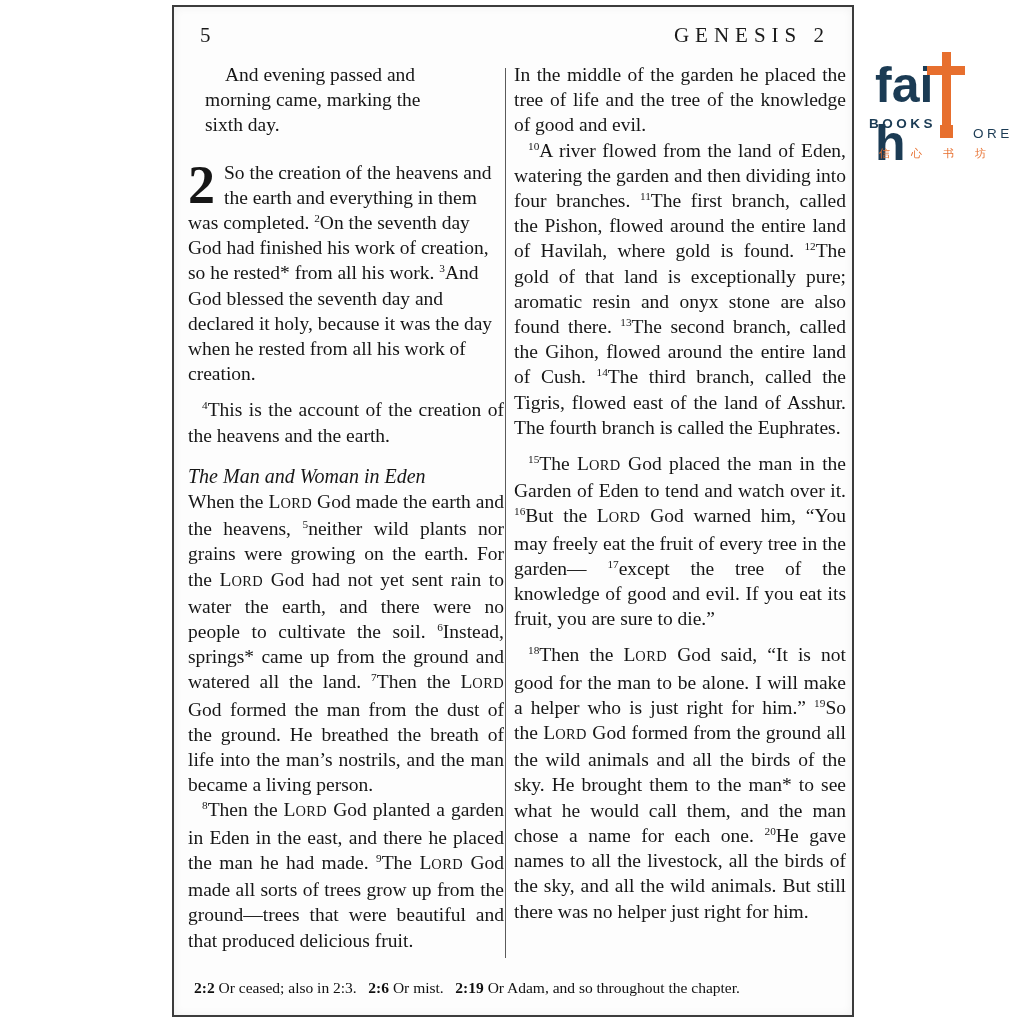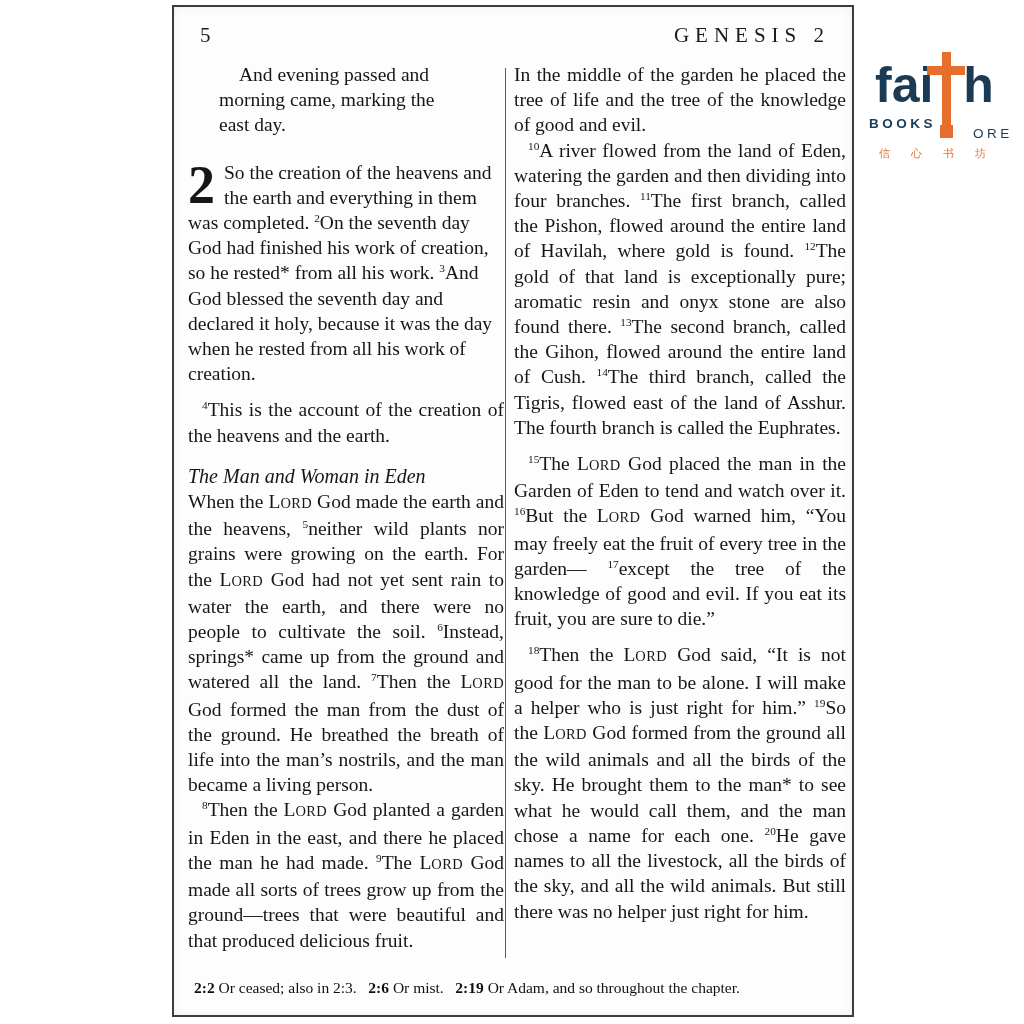--- a/index.html
+++ b/index.html
@@ -14,21 +14,21 @@
     box-shadow:inset 0 0 10px rgba(0,0,0,0.06);
   }
   .pagenum{position:absolute;left:26px;top:16px;font-size:21px;}
   .booktitle{position:absolute;right:22px;top:16px;font-size:21px;letter-spacing:6px;}
   .cols{position:absolute;top:55px;left:14px;right:6px;display:flex;}
   .col{font-size:19.5px;line-height:25.2px;text-align:justify;color:#161616;}
   .col-left{width:316px;}
   .divider{width:1px;background:#5a5a5a;margin:6px 8px 0 1px;height:890px;}
   .col-right{flex:1;}
 
-  .poetry{text-align:left;margin-left:31px;margin-bottom:22px;}
+  .poetry{text-align:left;margin-left:17px;margin-bottom:22px;}
   .pline.first{text-indent:20px;}
 
   .para{margin:0;}
   .para.indent{text-indent:14px;}
   .para.gap{margin-top:11px;}
   .para.chapter{text-align:left;padding-right:10px;margin-bottom:11px;}
   .dropcap{
     float:left;font-size:54px;line-height:44px;font-weight:bold;
     padding:3px 9px 0 0;
   }
@@ -43,42 +43,42 @@
   }
   .footnotes .fb{font-weight:bold;}
   .fi{}
   .fb{font-weight:bold;margin-top:48px;}
 
   
   .logo{
     position:absolute;left:863px;top:52px;width:158px;height:108px;
     font-family:"Liberation Sans",sans-serif;
   }
-  .logo .word{position:absolute;left:12px;top:4px;font-size:50px;font-weight:bold;color:#1b3b54;display:flex;align-items:center;}
+  .logo .word{position:absolute;left:12px;top:4px;font-size:50px;font-weight:bold;color:#1b3b54;display:flex;align-items:flex-start;flex-direction:column;}
   .logo .tgap{display:inline-block;width:30px;}
   .logo .stem{position:absolute;left:79px;top:0px;width:9px;height:74px;background:#e76f2e;}
   .logo .bar{position:absolute;left:64px;top:14px;width:38px;height:9px;background:#e76f2e;}
   .logo .block{position:absolute;left:77px;top:73px;width:13px;height:13px;background:#e76f2e;}
   .logo .books{position:absolute;left:6px;top:64px;font-size:13.5px;font-weight:bold;letter-spacing:3.5px;color:#1b3b54;}
   .logo .ore{position:absolute;left:98px;top:74px;font-size:13.5px;font-weight:normal;letter-spacing:3.5px;color:#1b3b54;margin-left:12px;}
   .logo .cn{position:absolute;left:16px;top:94px;font-size:11px;color:#e76f2e;letter-spacing:21px;white-space:nowrap;}
 </style>
 </head>
 <body>
 
 <div class="page">
   <div class="pagenum">5</div>
   <div class="booktitle">GENESIS 2</div>
 
   <div class="cols">
     <div class="col col-left" id="col-left">
         <div class="poetry">
           <div class="pline first">And evening passed and</div>
           <div class="pline">morning came, marking the</div>
-          <div class="pline">east day.</div>
+          <div class="pline">sixth day.</div>
         </div>
         <div class="para chapter"><span class="dropcap">2</span>So the creation of the heavens and the earth and everything in them was completed. <span class="vnum">2</span>On the seventh day God had finished his work of creation, so he rested* from all his work. <span class="vnum">3</span>And God blessed the seventh day and declared it holy, because it was the day when he rested from all his work of creation.</div>
         <div class="para indent gap"><span class="vnum">4</span>This is the account of the creation of the heavens and the earth.</div>
         <div class="subhead">The Man and Woman in Eden</div>
         <div class="para">When the <span class="lord">L<span class="sc">ORD</span></span> God made the earth and the heavens, <span class="vnum">5</span>neither wild plants nor grains were growing on the earth. For the <span class="lord">L<span class="sc">ORD</span></span> God had not yet sent rain to water the earth, and there were no people to cultivate the soil. <span class="vnum">6</span>Instead, springs* came up from the ground and watered all the land. <span class="vnum">7</span>Then the <span class="lord">L<span class="sc">ORD</span></span> God formed the man from the dust of the ground. He breathed the breath of life into the man’s nostrils, and the man became a living person.</div>
         <div class="para indent"><span class="vnum">8</span>Then the <span class="lord">L<span class="sc">ORD</span></span> God planted a garden in Eden in the east, and there he placed the man he had made. <span class="vnum">9</span>The <span class="lord">L<span class="sc">ORD</span></span> God made all sorts of trees grow up from the ground—trees that were beautiful and that produced delicious fruit.</div>
       </div>
     <div class="divider"></div>
     <div class="col col-right" id="col-right">
         <div class="para">In the middle of the garden he placed the tree of life and the tree of the knowledge of good and evil.</div>

